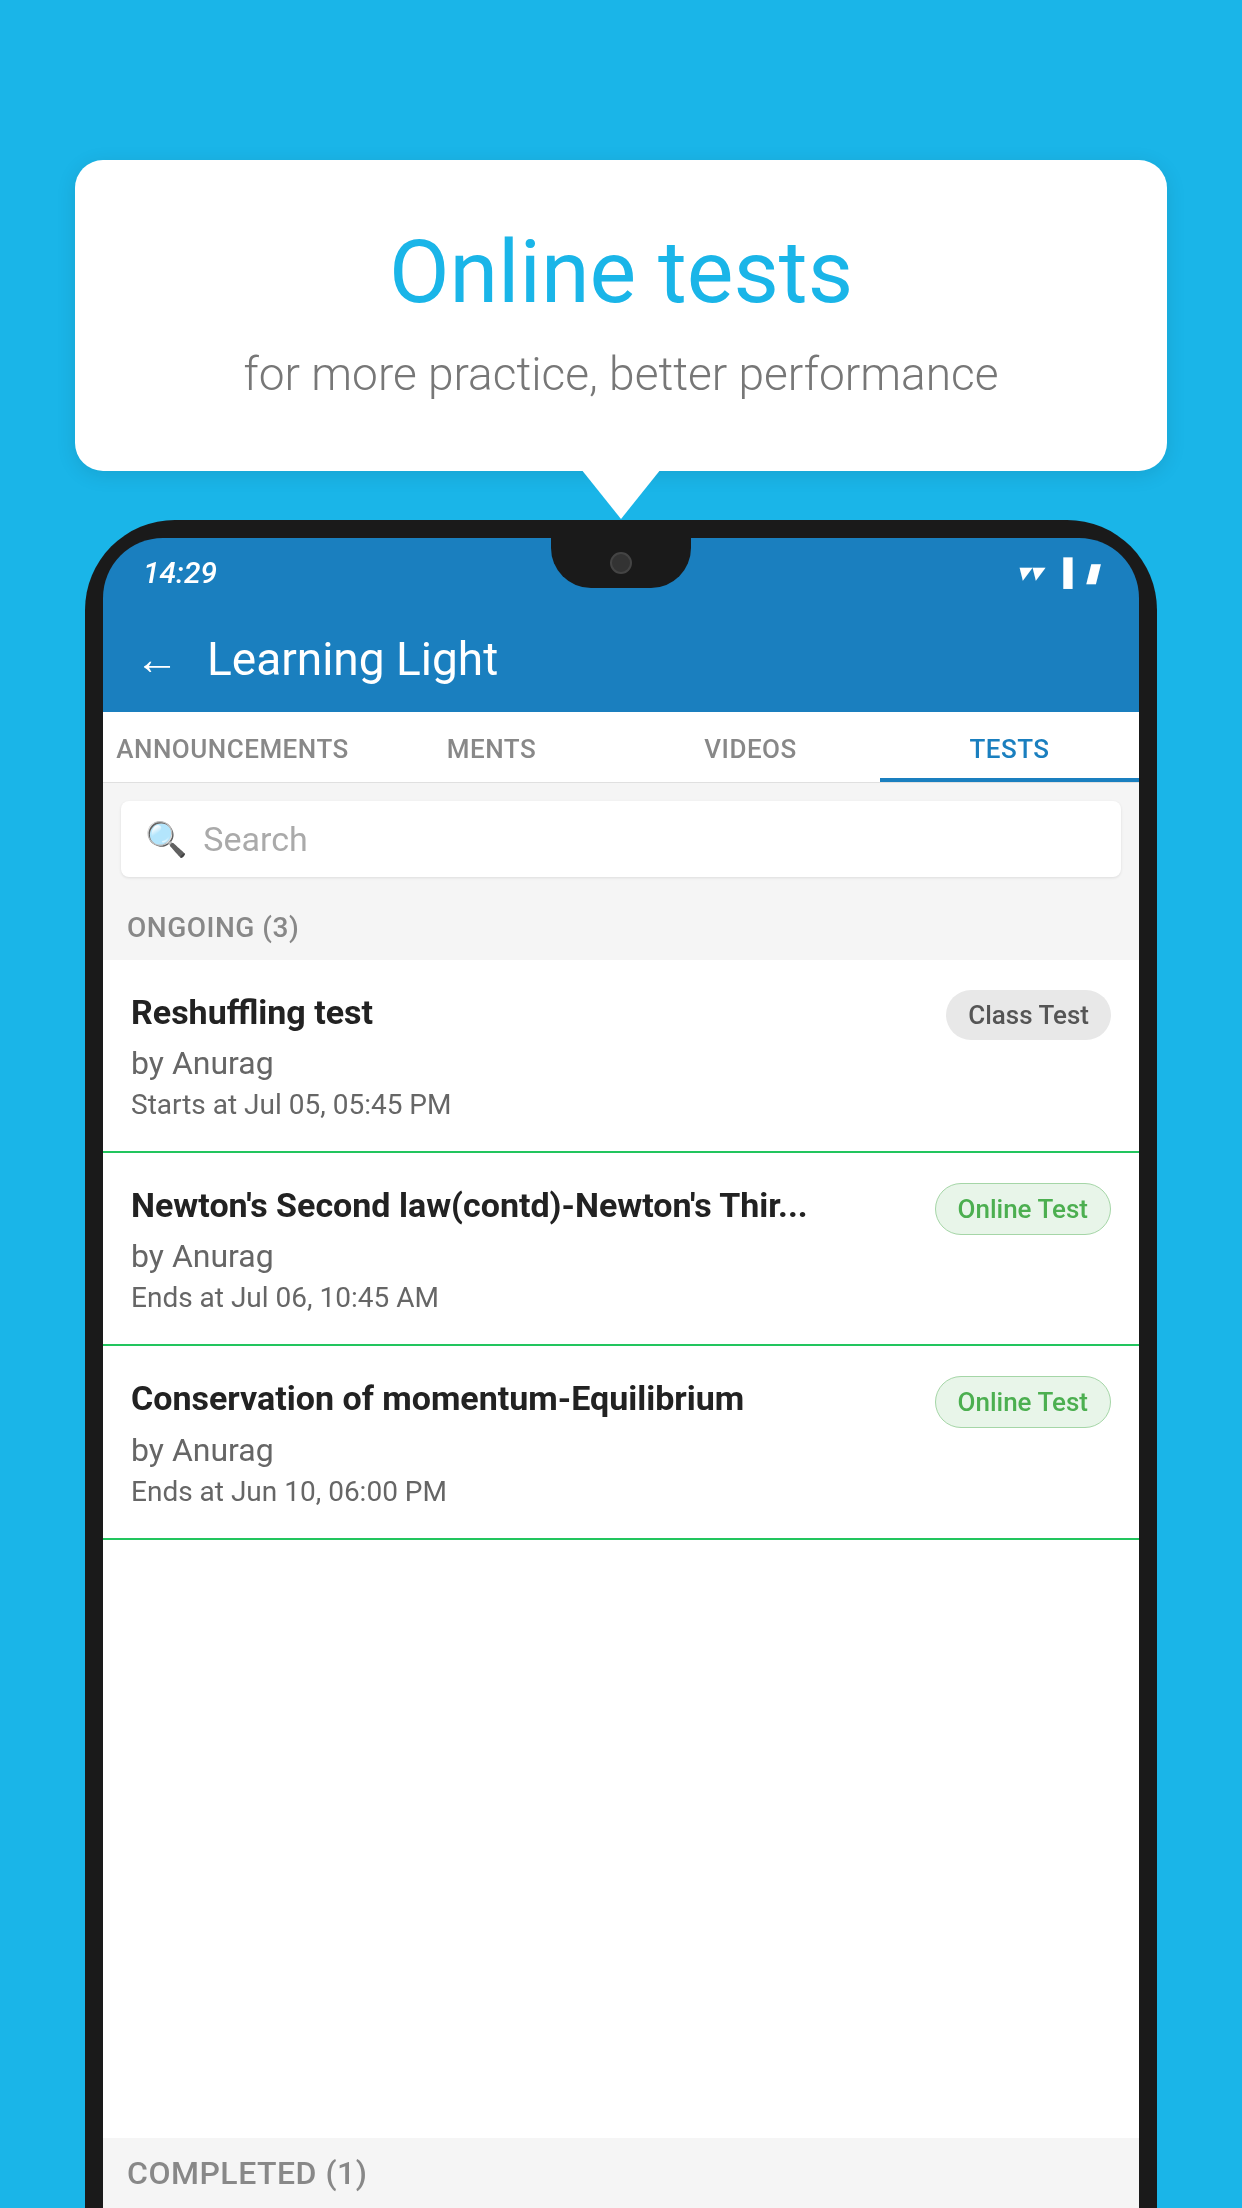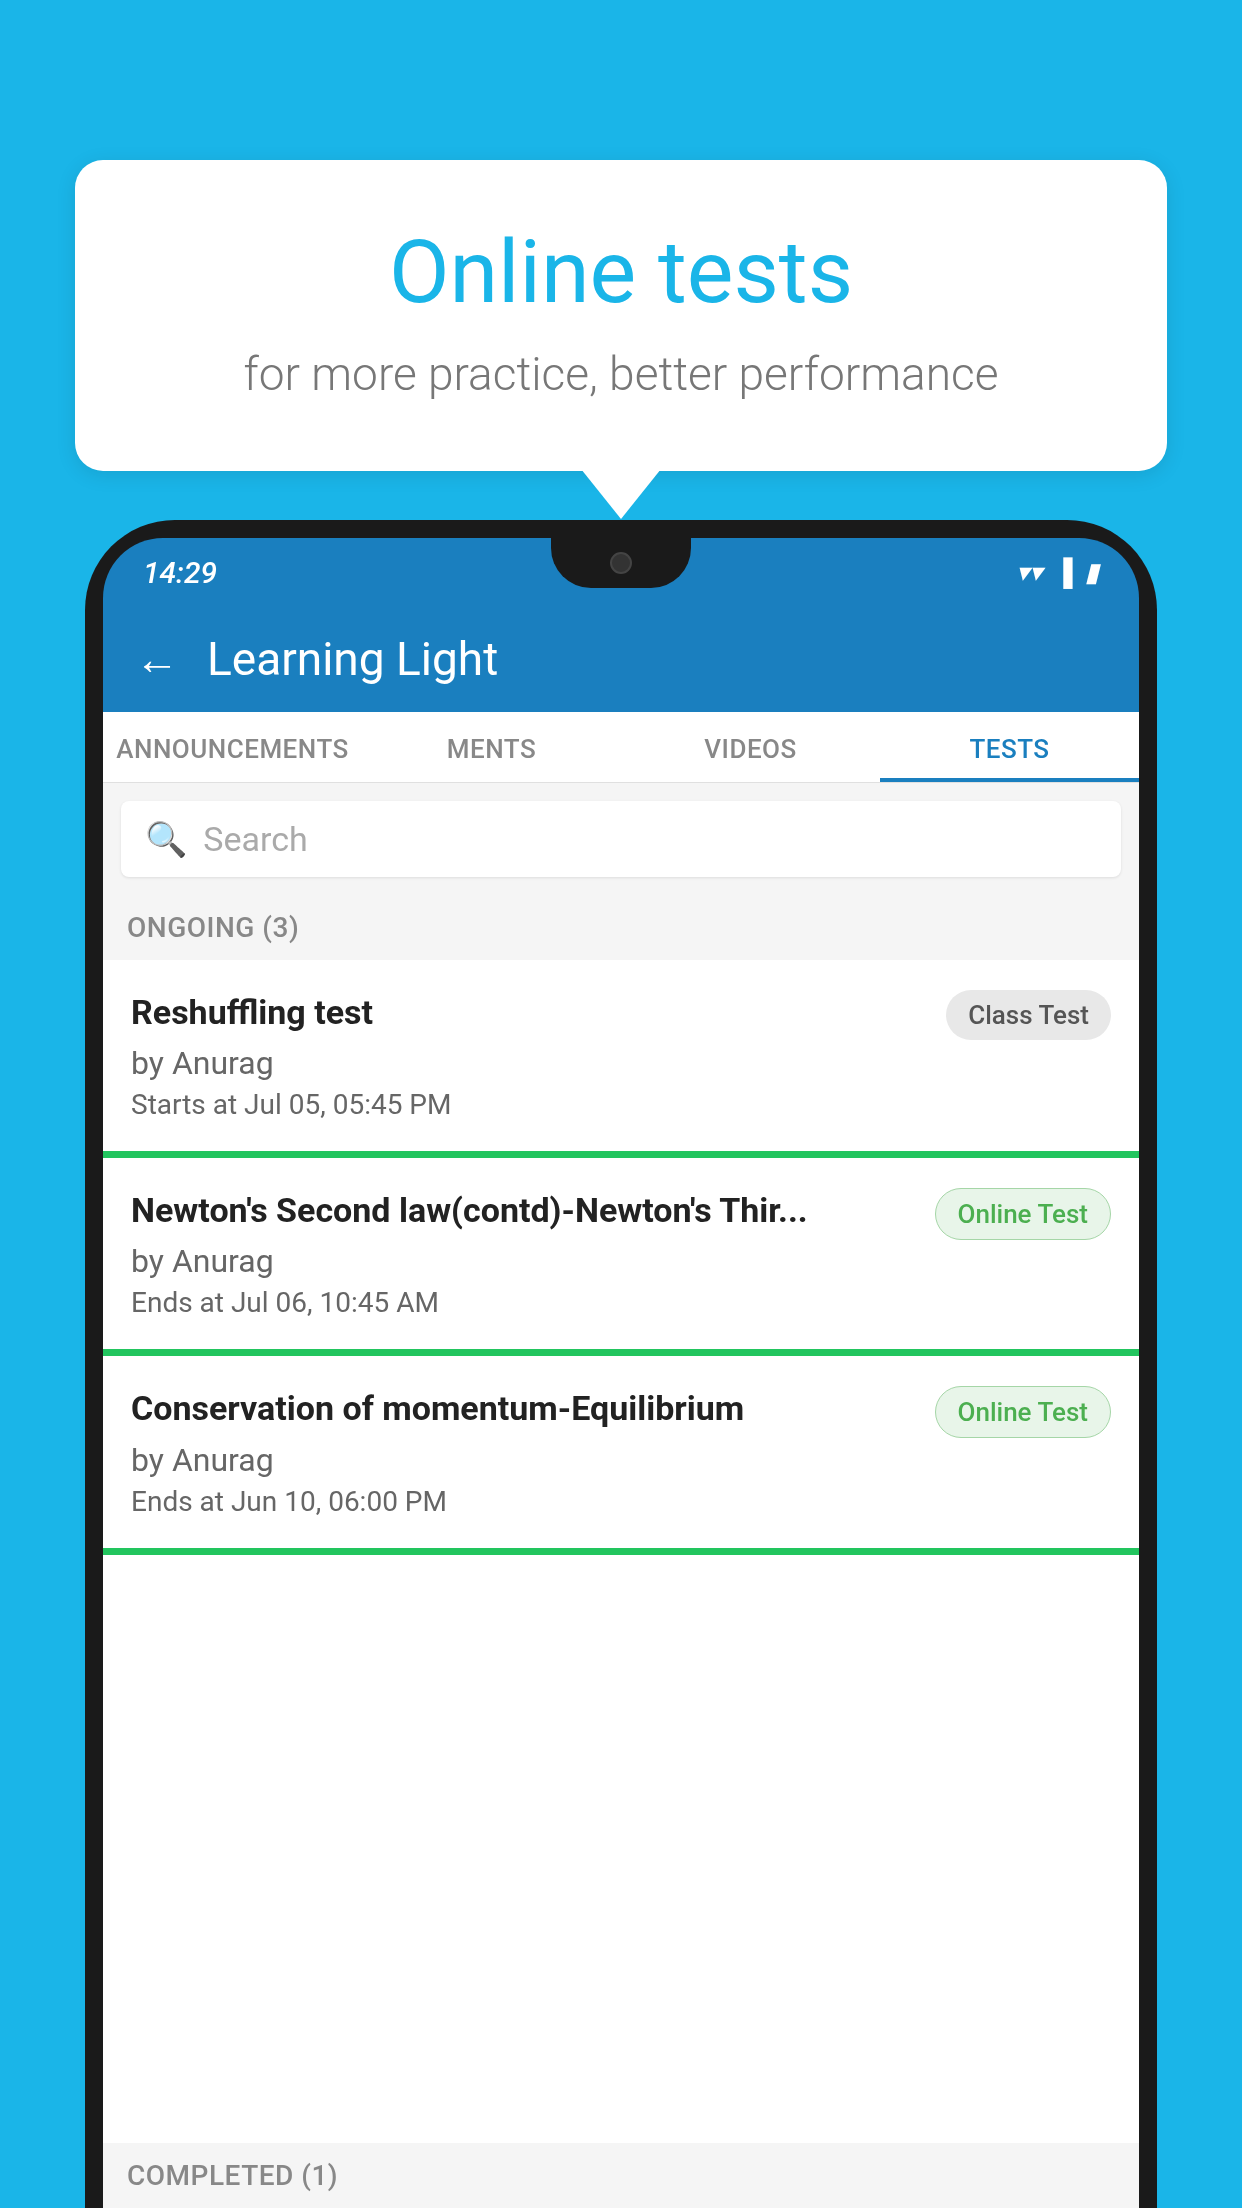--- a/index.html
+++ b/index.html
@@ -224,21 +224,21 @@
 
     
     .test-list {
       background: white;
       flex: 1;
       overflow: hidden;
     }
 
     .test-item {
       padding: 30px 28px;
-      border-bottom: 7px solid #22c55e;
+      border-bottom: 2px solid #22c55e;
       display: flex;
       align-items: flex-start;
       justify-content: space-between;
       gap: 20px;
     }
 
     .test-info {
       flex: 1;
     }
 
@@ -278,21 +278,21 @@
     .badge-online-test {
       background: #e8f5e9;
       color: #4caf50;
       border: 1px solid #a5d6a7;
     }
 
     
     .completed-header {
       padding: 16px 24px;
       color: #888;
-      font-size: 28px;
+      font-size: 32px;
       font-weight: 500;
       letter-spacing: 0.5px;
       background: #f5f5f5;
     }
   </style>
 </head>
 <body>
 
 <div class="speech-bubble">
   <div class="bubble-title">Online tests</div>

